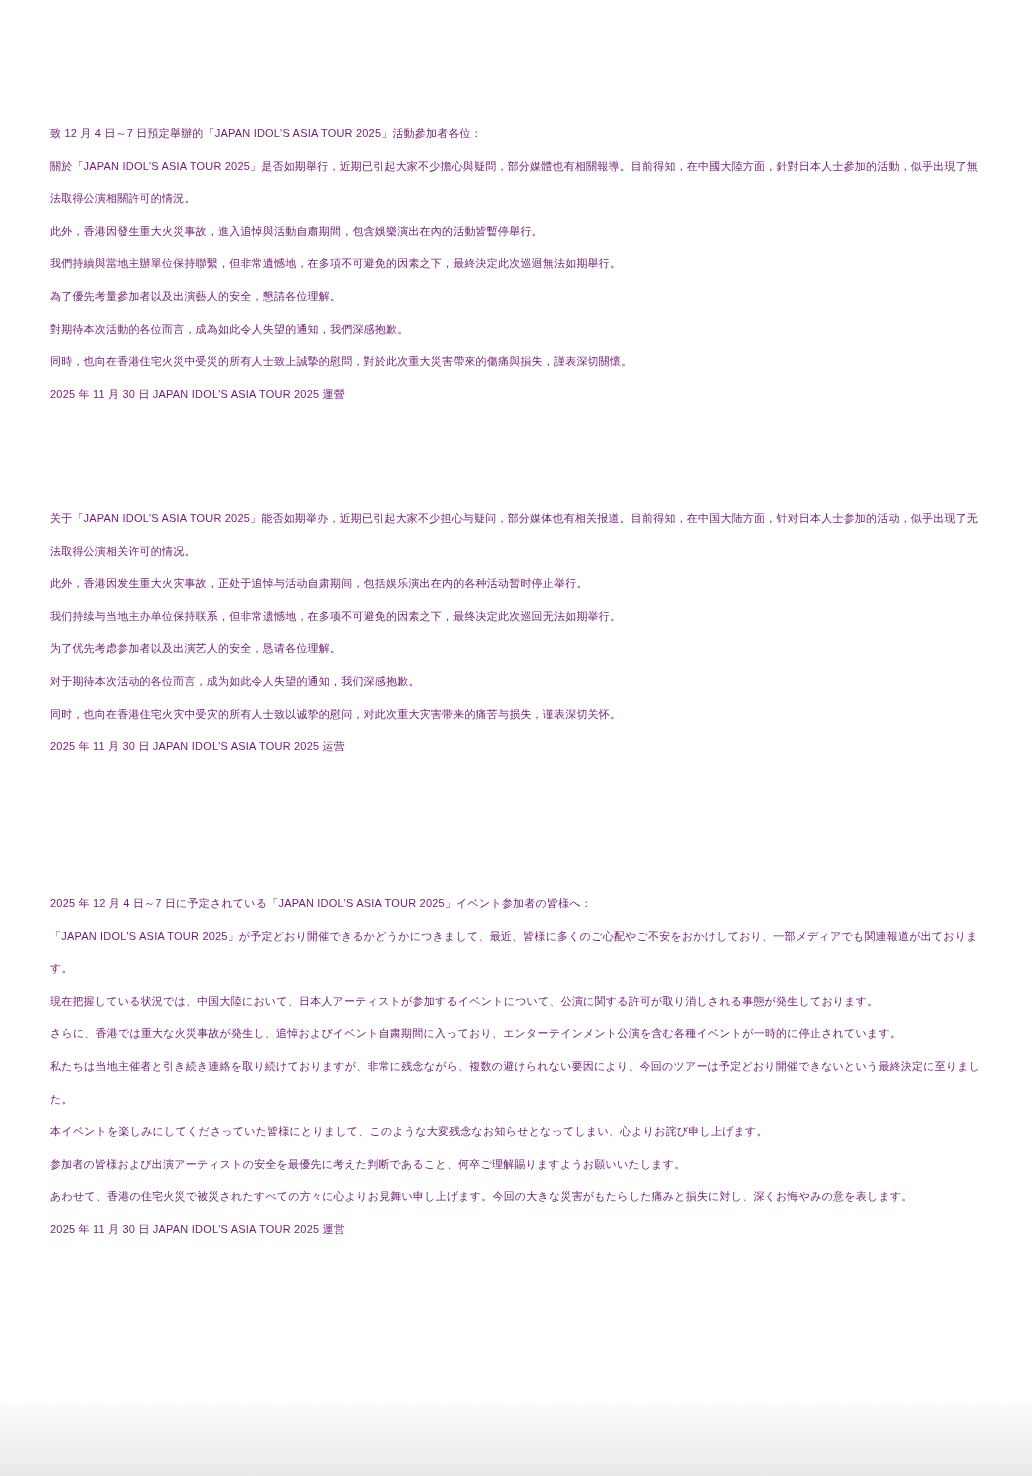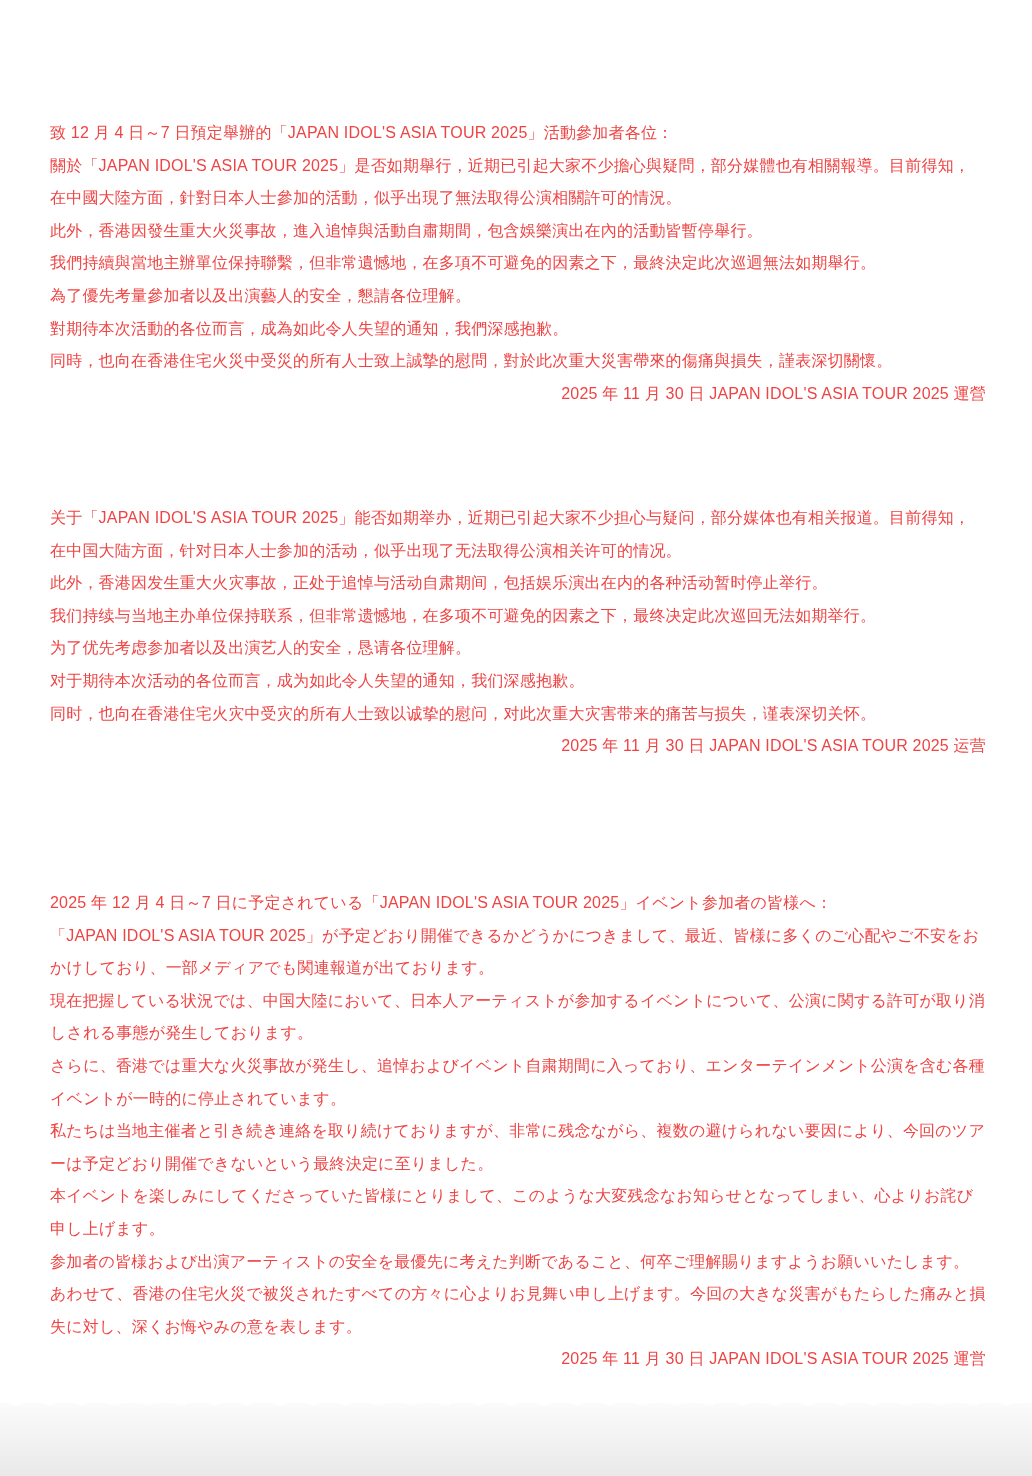--- a/index.html
+++ b/index.html
@@ -11,34 +11,33 @@
     width: 1032px;
     height: 1476px;
     background: #ffffff;
     overflow: hidden;
     font-family: "Liberation Sans", "DejaVu Sans", sans-serif;
   }
   .notice {
     position: absolute;
     left: 50px;
     width: 936px;
-    font-size: 16px;
+    font-size: 11px;
     line-height: 32.6px;
-    color: #ef4444;
+    color: #701a75;
     letter-spacing: 0.2px;
     text-align: left;
   }
   .notice p {
     margin: 0;
     padding: 0;
     white-space: normal;
     word-break: break-word;
   }
   .signature {
-    text-align: right;
   }
   #notice-zh-hant { top: 117px; }
   #notice-zh-hans { top: 502px; }
   #notice-ja      { top: 887px; }
 
   
   .page-bottom-fade {
     position: absolute;
     left: 0;
     top: 1403px;

